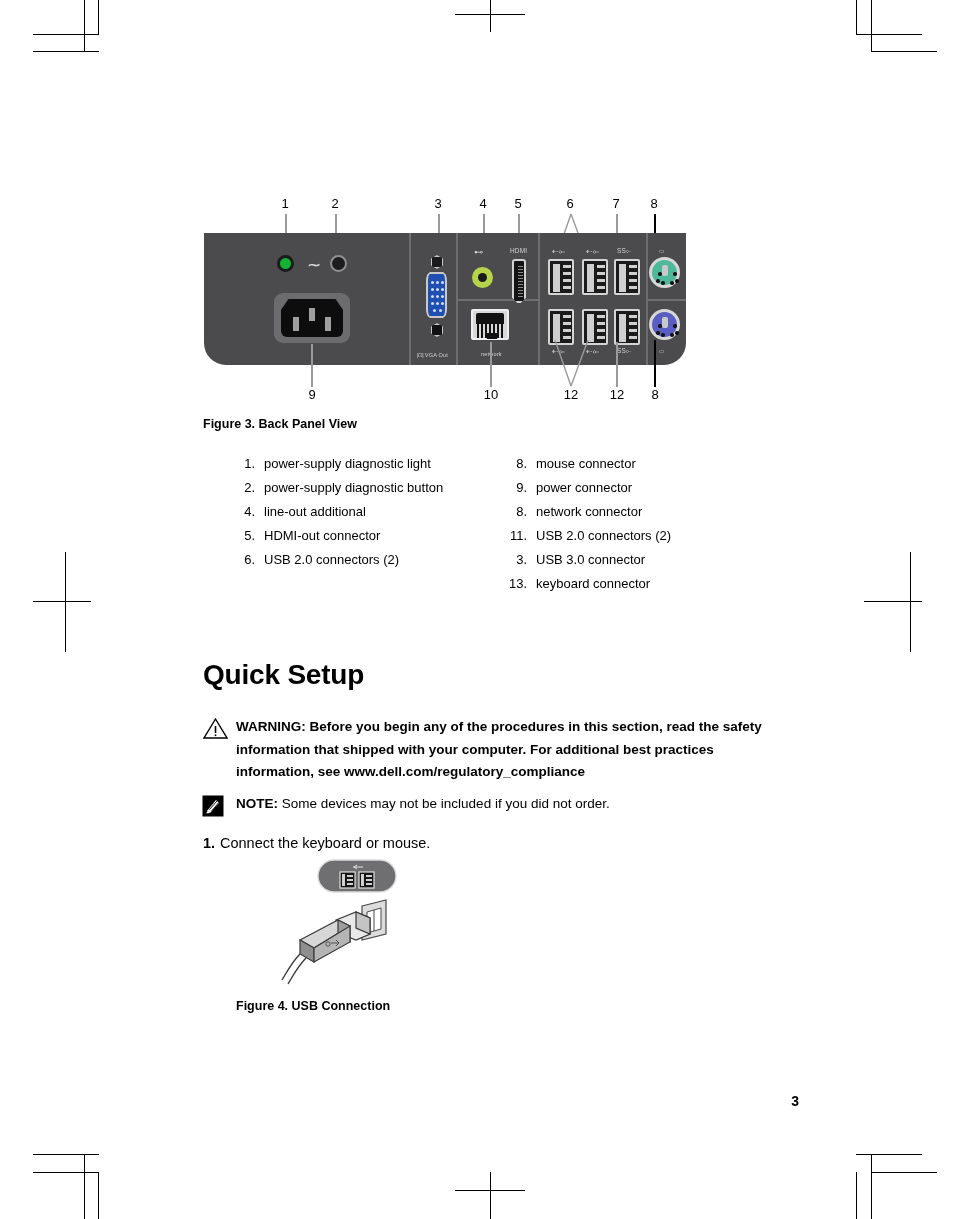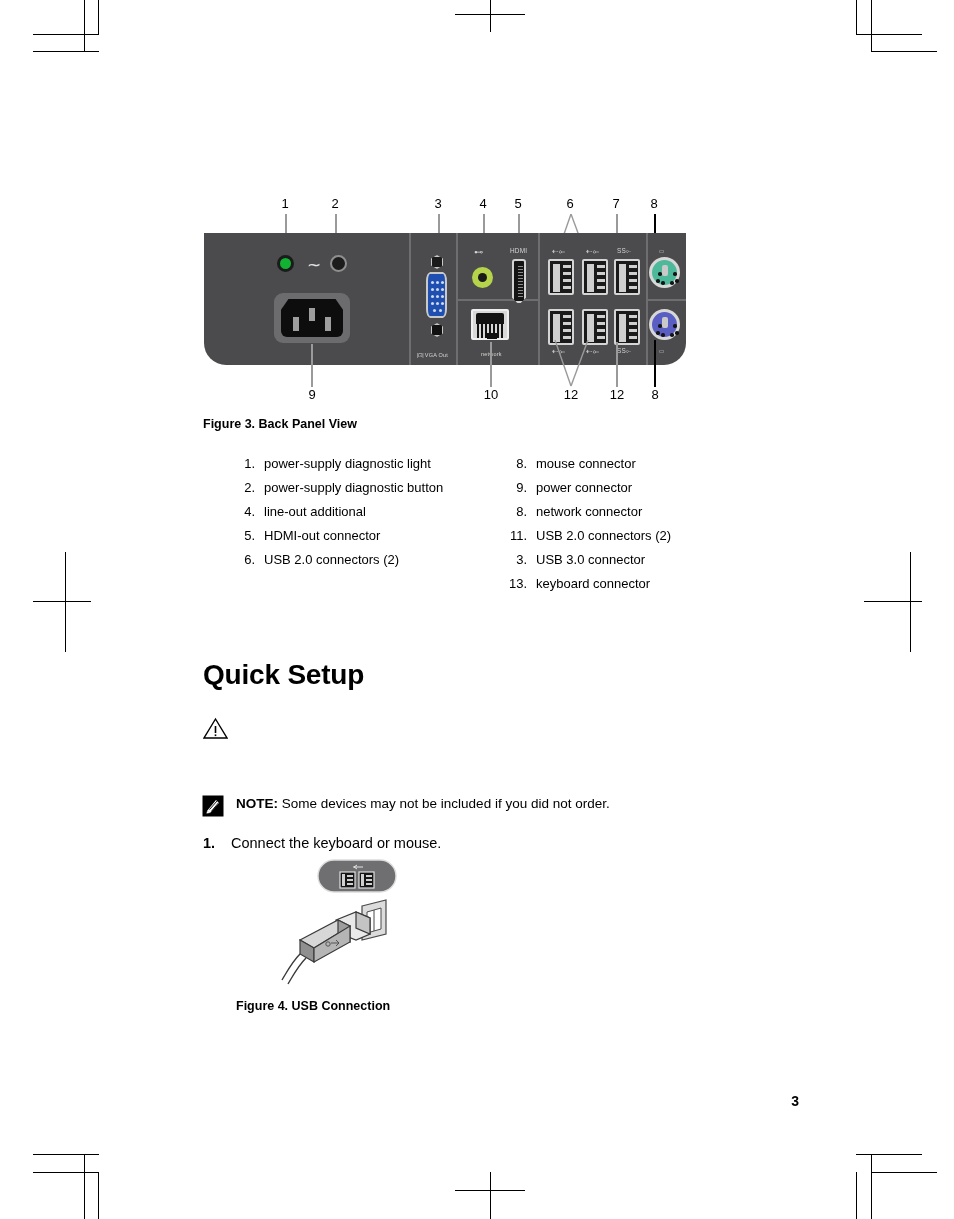--- a/index.html
+++ b/index.html
@@ -323,21 +323,21 @@
   
   .step {
     position: absolute;
     font-size: 14.5px;
   }
   .step .s-num {
     position: absolute;
     left: 0; top: 0;
     font-weight: bold;
   }
-  .step .s-txt { position: absolute; left: 28px; top: 0; white-space: nowrap; }
+  .step .s-txt { position: absolute; left: 17px; top: 0; white-space: nowrap; }
   #step-1 { left: 203px; top: 835px; width: 500px; }
 
   
   #usb-figure { position: absolute; left: 270px; top: 858px; width: 200px; height: 135px; }
 
   
   #page-number {
     position: absolute;
     right: 155px;
     top: 1093px;
@@ -600,20 +600,24 @@
     </div>
   </div>
 
   <h1 class="section-title" id="quick-setup-title">Quick Setup</h1>
 
   <svg class="tri-icon" width="25" height="23" viewBox="0 0 25 23">
     <polygon points="12.5,2 24,21 1,21" fill="none" stroke="#000" stroke-width="1.4"></polygon>
     <rect x="11.7" y="9" width="1.6" height="7" fill="#000"></rect>
     <rect x="11.7" y="17.4" width="1.6" height="1.7" fill="#000"></rect>
   </svg>
+  <div class="notice" id="warning-block">
+    <span class="body">WARNING:</span>
+    <span class="body">Before you begin any of the procedures in this section, read the safety information that shipped with your computer. For additional best practices information, see www.dell.com/regulatory_compliance</span>
+  </div>
 
   <svg class="note-icon" width="22" height="22" viewBox="0 0 22 22">
     <rect x="0.5" y="0.5" width="21" height="21" fill="#000"></rect>
     <path d="M5 16 L14 5 L17 8 L8 18 Z" fill="#ffffff"></path>
     <path d="M5 16 L8 18 L4.5 18.5 Z" fill="#ffffff"></path>
     <path d="M7.5 14.5 L15 6" stroke="#000" stroke-width="0.9"></path>
     <path d="M9.5 16.2 L16.7 7.6" stroke="#000" stroke-width="0.9"></path>
   </svg>
   <div class="notice" id="note-block">
     <span class="lead">NOTE:</span>

